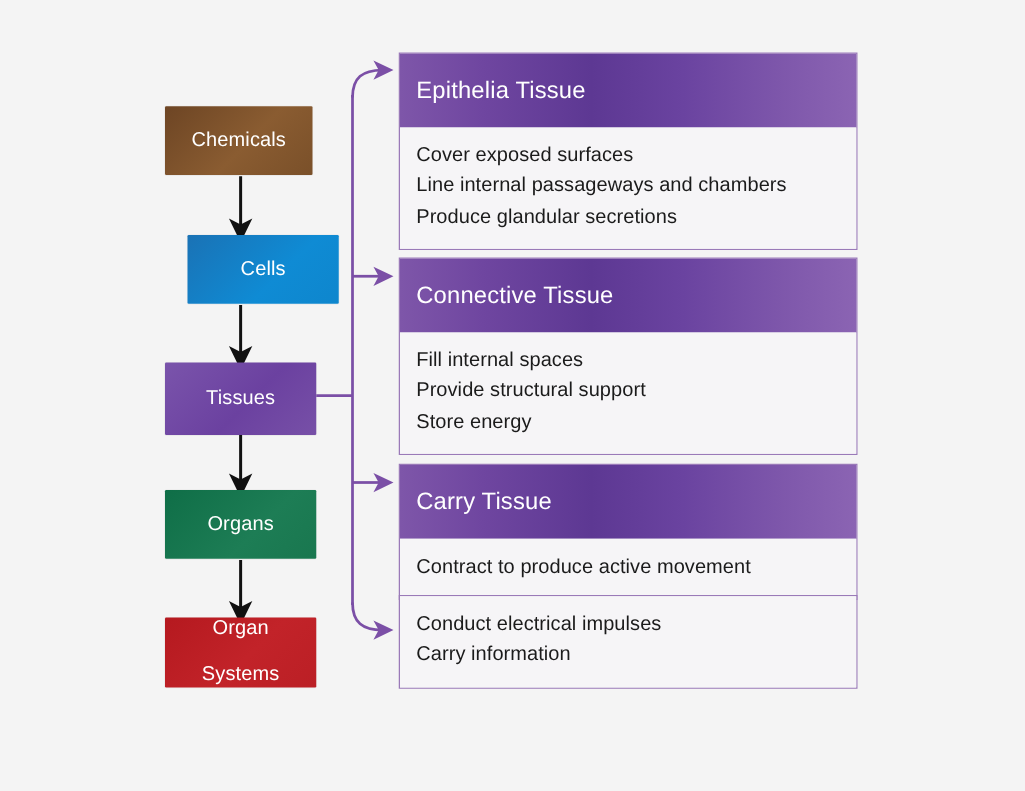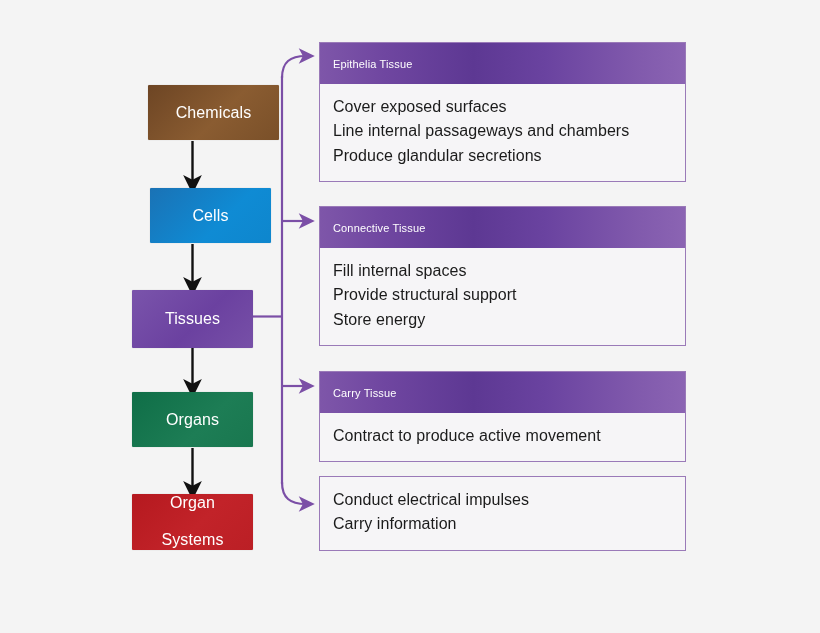--- a/index.html
+++ b/index.html
@@ -41,21 +41,21 @@
     color: #ffffff;
     font-size: 16px;
     line-height: 1.12;
     letter-spacing: .1px;
     border-radius: 1px;
     box-shadow: 0 0 0 .5px rgba(0,0,0,.06);
   }
   .level-box span { display: block; }
 
   .lvl-chemicals {
-    left: 148px; top: 85px; width: 131px; height: 55px;
+    left: 132px; top: 85px; width: 118px; height: 55px;
     background: linear-gradient(135deg, #6d4524 0%, #8a5c31 55%, #7a5029 100%);
   }
   .lvl-cells {
     left: 132px; top: 188px; width: 121px; height: 55px;
     background: linear-gradient(135deg, #1a72b5 0%, #0f8bd4 60%, #0e86cd 100%);
     margin-left: 18px;
   }
   .lvl-tissues {
     left: 132px; top: 290px; width: 121px; height: 58px;
     background: linear-gradient(135deg, #7a54ab 0%, #6b41a0 55%, #7750a7 100%);
@@ -75,26 +75,26 @@
   .card {
     position: absolute;
     left: 319px;
     width: 367px;
     box-sizing: border-box;
     border: 1px solid #9a7ab8;
     background: #f7f6f8;
   }
   .card-header {
     box-sizing: border-box;
-    height: 41px;
+    height: 59px;
     display: flex;
     align-items: center;
     padding: 0 0 0 13px;
     color: #ffffff;
-    font-size: 11px;
+    font-size: 19px;
     letter-spacing: .15px;
     background: linear-gradient(90deg,
                 #7e56a9 0%,
                 #6f46a0 18%,
                 #5d3893 42%,
                 #6a43a0 62%,
                 #8059ac 86%,
                 #8b64b3 100%);
   }
   .card-body {

